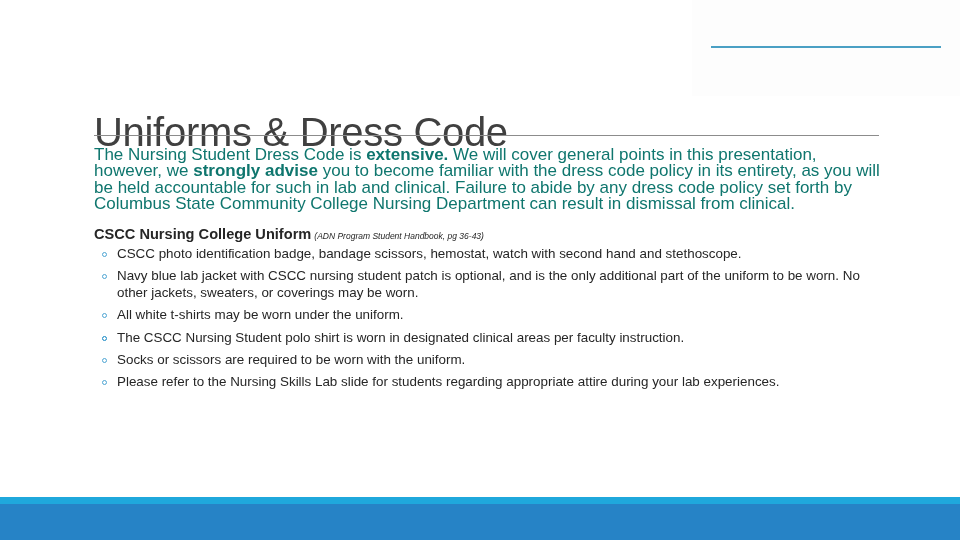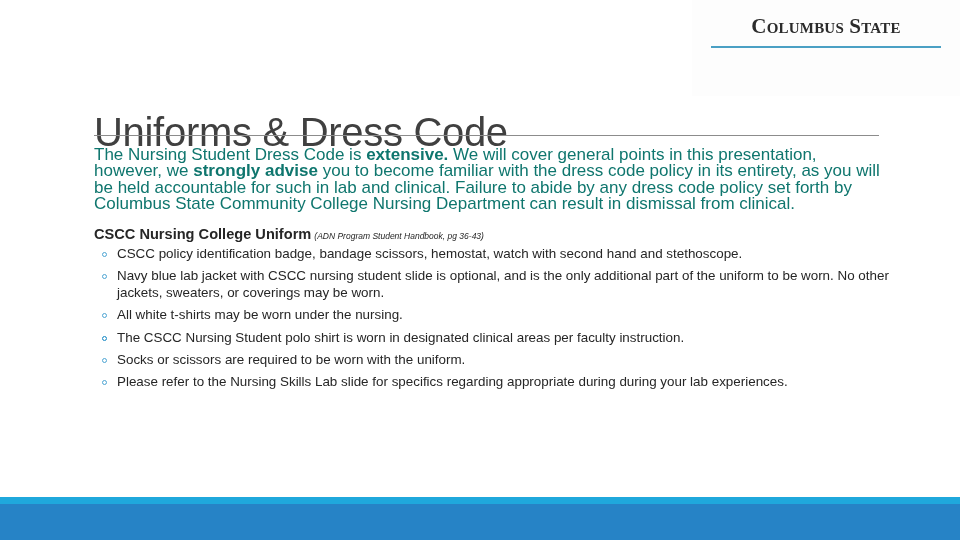--- a/index.html
+++ b/index.html
@@ -61,39 +61,38 @@
     position: absolute; left: 0; top: 497px; width: 960px; height: 7px; background: #1fa8dc;
   }
   .footer-dark {
     position: absolute; left: 0; top: 504px; width: 960px; height: 36px; background: #2683c6;
   }
 </style>
 </head>
 <body>
 
 <div class="logo-box">
-  <div class="logo-main">Columbus State</div>
   <div class="logo-rule"></div>
 </div>
 
 <h1 class="title">Uniforms &amp; Dress Code</h1>
 <div class="title-rule"></div>
 
 <p class="intro" style="margin:0;">
   <span>The Nursing Student Dress Code is </span><b>extensive.</b><span> We will cover general points in this presentation, however, we </span><b>strongly advise</b><span> you to become familiar with the dress code policy in its entirety, as you will be held accountable for such in lab and clinical. Failure to abide by any dress code policy set forth by Columbus State Community College Nursing Department can result in dismissal from clinical.</span>
 </p>
 
 <div class="section-head">
   <span>CSCC Nursing College Uniform</span><span class="cite">(ADN Program Student Handbook, pg 36-43)</span>
 </div>
 
 <ul class="items">
-  <li><span class="bullet"></span><span>CSCC policy identification badge, bandage scissors, hemostat, watch with second hand and stethoscope.</span></li>
-  <li><span class="bullet"></span><span>Navy blue lab jacket with CSCC nursing student slide is optional, and is the only additional part of the uniform to be worn. No other jackets, sweaters, or coverings may be worn.</span></li>
-  <li><span class="bullet"></span><span>All white t-shirts may be worn under the nursing.</span></li>
+  <li><span class="bullet"></span><span>CSCC photo identification badge, bandage scissors, hemostat, watch with second hand and stethoscope.</span></li>
+  <li><span class="bullet"></span><span>Navy blue lab jacket with CSCC nursing student patch is optional, and is the only additional part of the uniform to be worn. No other jackets, sweaters, or coverings may be worn.</span></li>
+  <li><span class="bullet"></span><span>All white t-shirts may be worn under the uniform.</span></li>
   <li><span class="bullet"></span></li>
   <li><span class="bullet"></span><span>The CSCC Nursing Student polo shirt is worn in designated clinical areas per faculty instruction.</span></li>
   <li><span class="bullet"></span><span>Socks or scissors are required to be worn with the uniform.</span></li>
-  <li><span class="bullet"></span><span>Please refer to the Nursing Skills Lab slide for specifics regarding appropriate during during your lab experiences.</span></li>
+  <li><span class="bullet"></span><span>Please refer to the Nursing Skills Lab slide for students regarding appropriate attire during your lab experiences.</span></li>
 </ul>
 
 <div class="footer-light"></div>
 <div class="footer-dark"></div>
 
 </body></html>

